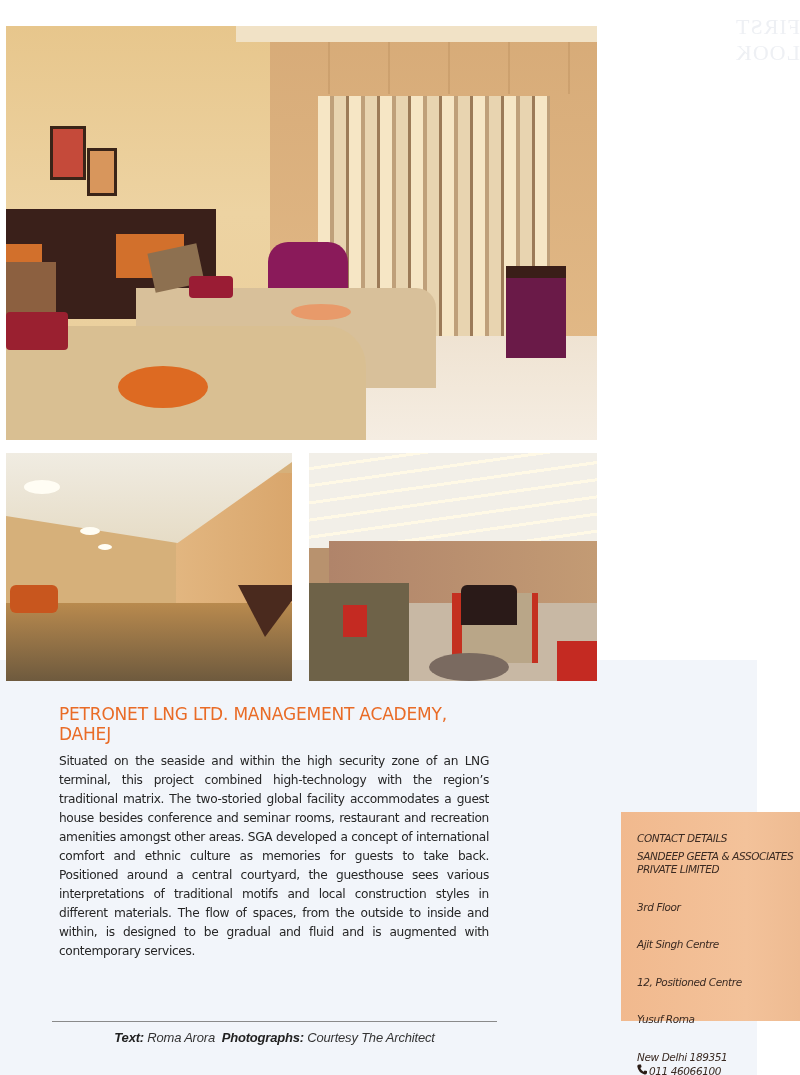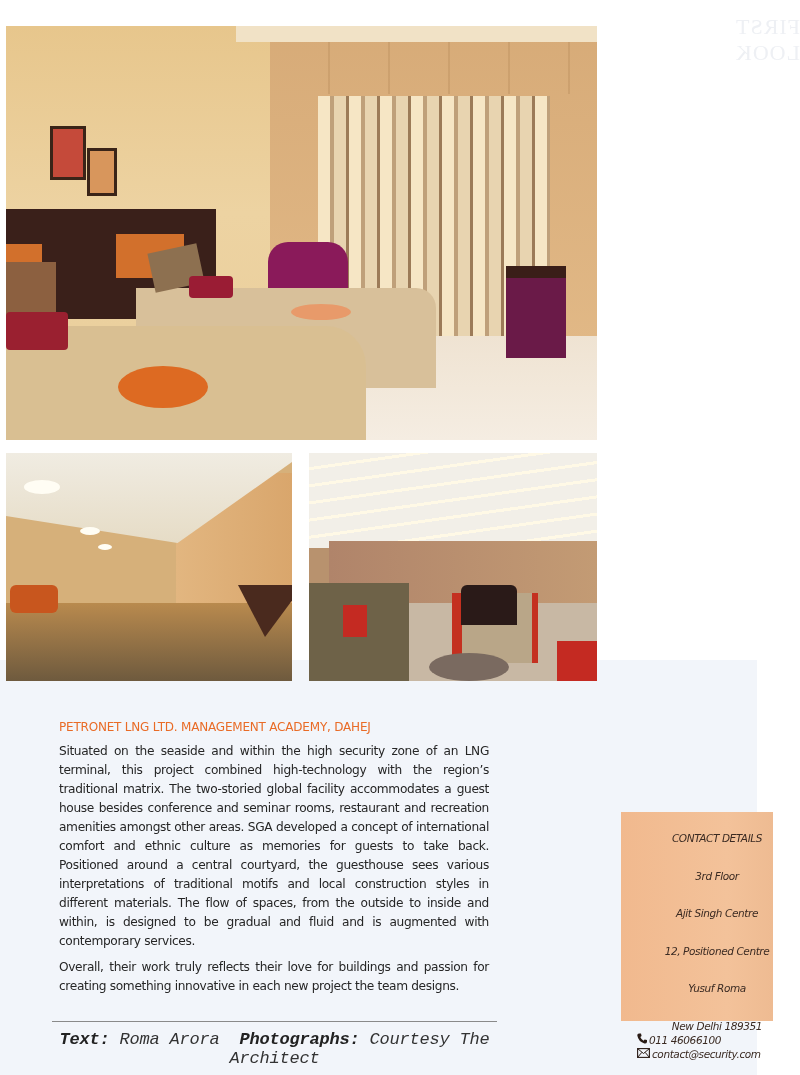--- a/index.html
+++ b/index.html
@@ -64,35 +64,34 @@
   .photo-lobby .bigchair { position:absolute; left:0; top:130px; width:100px; height:98px; background:#6e6248; }
   .photo-lobby .red1 { position:absolute; left:34px; top:152px; width:24px; height:32px; background:#c42a22; }
   .photo-lobby .armchair { position:absolute; left:143px; top:140px; width:70px; height:70px; background:#b9a688; border-left:10px solid #c43020; border-right:6px solid #c43020; }
   .photo-lobby .armchair-back { position:absolute; left:152px; top:132px; width:56px; height:40px; background:#2a1a18; border-radius:6px 6px 0 0; }
   .photo-lobby .table { position:absolute; left:120px; top:200px; width:80px; height:28px; border-radius:50%; background:#7a6a60; }
   .photo-lobby .redchair { position:absolute; left:248px; top:188px; width:40px; height:40px; background:#c42a22; }
 
   
   .article { position:absolute; left:59px; top:704px; width:430px; }
   .article .title {
-    font-family:"DejaVu Sans", sans-serif; font-size:12px; color:#e96b26; margin:16px 0 8px 0; letter-spacing:-0.2px;
+    font-family:"DejaVu Sans", sans-serif; font-size:17px; color:#e96b26; margin:0 0 8px 0; letter-spacing:-0.2px;
   }
   .article p {
     margin:0 0 7px 0; font-family:"DejaVu Sans", sans-serif; font-size:12.2px; line-height:19px;
     color:#262626; text-align:justify; letter-spacing:-0.35px;
   }
   .rule { position:absolute; left:52px; top:1021px; width:445px; height:1px; background:#8a8a8a; }
   .credits { position:absolute; left:52px; top:1030px; width:445px; text-align:center;
-    font-family:Liberation Mono, monospace; font-size:17px; color:#333; font-style:italic; letter-spacing:-0.2px; }
+    font-family:Liberation Sans, sans-serif; font-size:13px; color:#333; font-style:italic; letter-spacing:-0.2px; }
   .credits b { font-style:italic; font-weight:bold; color:#222; }
 
   .contact {
-    position:absolute; left:621px; top:812px; width:152px; height:209px;
+    position:absolute; left:621px; top:812px; width:179px; height:209px;
     background:linear-gradient(90deg,#f1b98e 0%,#f3c29a 70%,#eebb92 100%);
-    text-align:center;
   }
   .contact .inner { position:absolute; left:16px; top:20px; width:160px;
     font-family:"DejaVu Sans", sans-serif; font-style:italic; color:#3a2a22; font-size:10.5px; line-height:13.5px; letter-spacing:-0.4px; }
   .contact .head { margin-bottom:4px; }
   .contact .firm { margin-bottom:5px; }
   .contact .addr div { line-height:13.5px;margin-top:24px; }
   .contact .row { display:flex; align-items:center; margin-top:0; }
   .contact .ico { display:inline-block; margin-right:2px; font-style:normal; font-size:11px; color:#2a1c16; }
   .side-ghost { position:absolute; left:784px; top:1030px; width:12px; height:40px;
     font-size:9px; color:#e8ebf1; writing-mode:vertical-rl; }
@@ -146,34 +145,37 @@
     <div class="red1"></div>
   <div class="armchair"></div>
     <div class="armchair-back"></div>
   <div class="table"></div>
     <div class="redchair"></div>
 </div>
 
 <div class="article">
   <div class="title">PETRONET LNG LTD. MANAGEMENT ACADEMY, DAHEJ</div>
   <p>Situated on the seaside and within the high security zone of an LNG terminal, this project combined high-technology with the region’s traditional matrix. The two-storied global facility accommodates a guest house besides conference and seminar rooms, restaurant and recreation amenities amongst other areas. SGA developed a concept of international comfort and ethnic culture as memories for guests to take back. Positioned around a central courtyard, the guesthouse sees various interpretations of traditional motifs and local construction styles in different materials. The flow of spaces, from the outside to inside and within, is designed to be gradual and fluid and is augmented with contemporary services.</p>
-  <p>Overall, their work truly reflects their love for buildings and passion for creating something innovative in each new project the team designs.</p>
 </div>
 
 <div class="rule"></div>
 <div class="credits">
   <b>Text:</b>
   <span>Roma Arora</span>
   &nbsp;<b>Photographs:</b>
   <span>Courtesy The Architect</span>
 </div>
 
 <div class="contact">
   <div class="inner">
     <div class="head">CONTACT DETAILS</div>
+    <div class="firm">
+      <div>SANDEEP GEETA &amp; ASSOCIATES</div>
+      <div>PRIVATE LIMITED</div>
+    </div>
     <div class="addr">
       <div>3rd Floor</div>
       <div>Ajit Singh Centre</div>
       <div>12, Positioned Centre</div>
       <div>Yusuf Roma</div>
       <div>New Delhi 189351</div>
     </div>
     <div class="row">
       <span class="ico">
         <svg width="10" height="11" viewBox="0 0 10 11">

